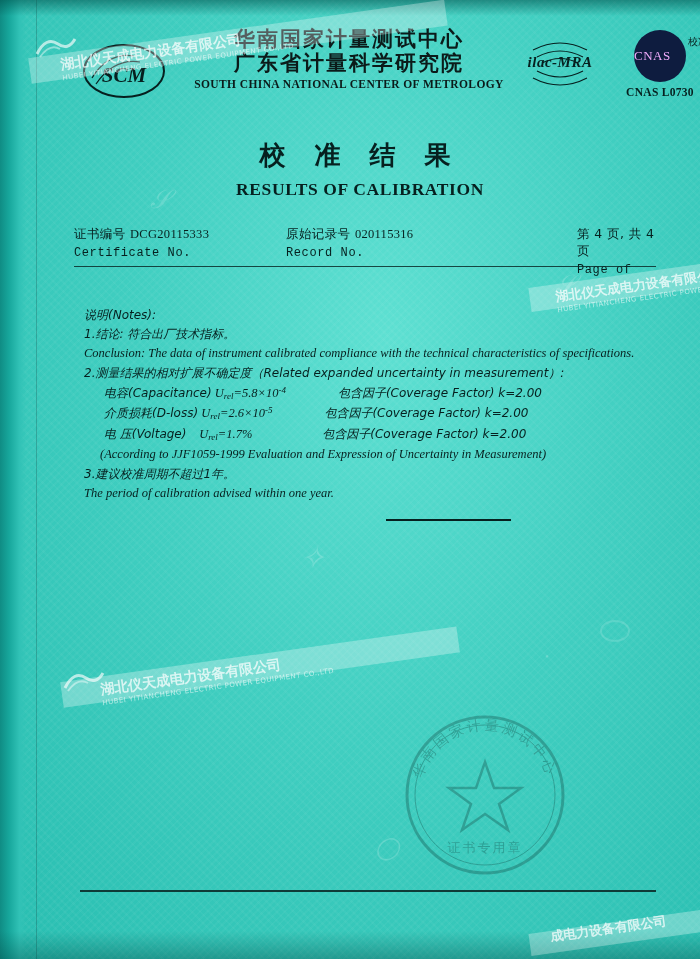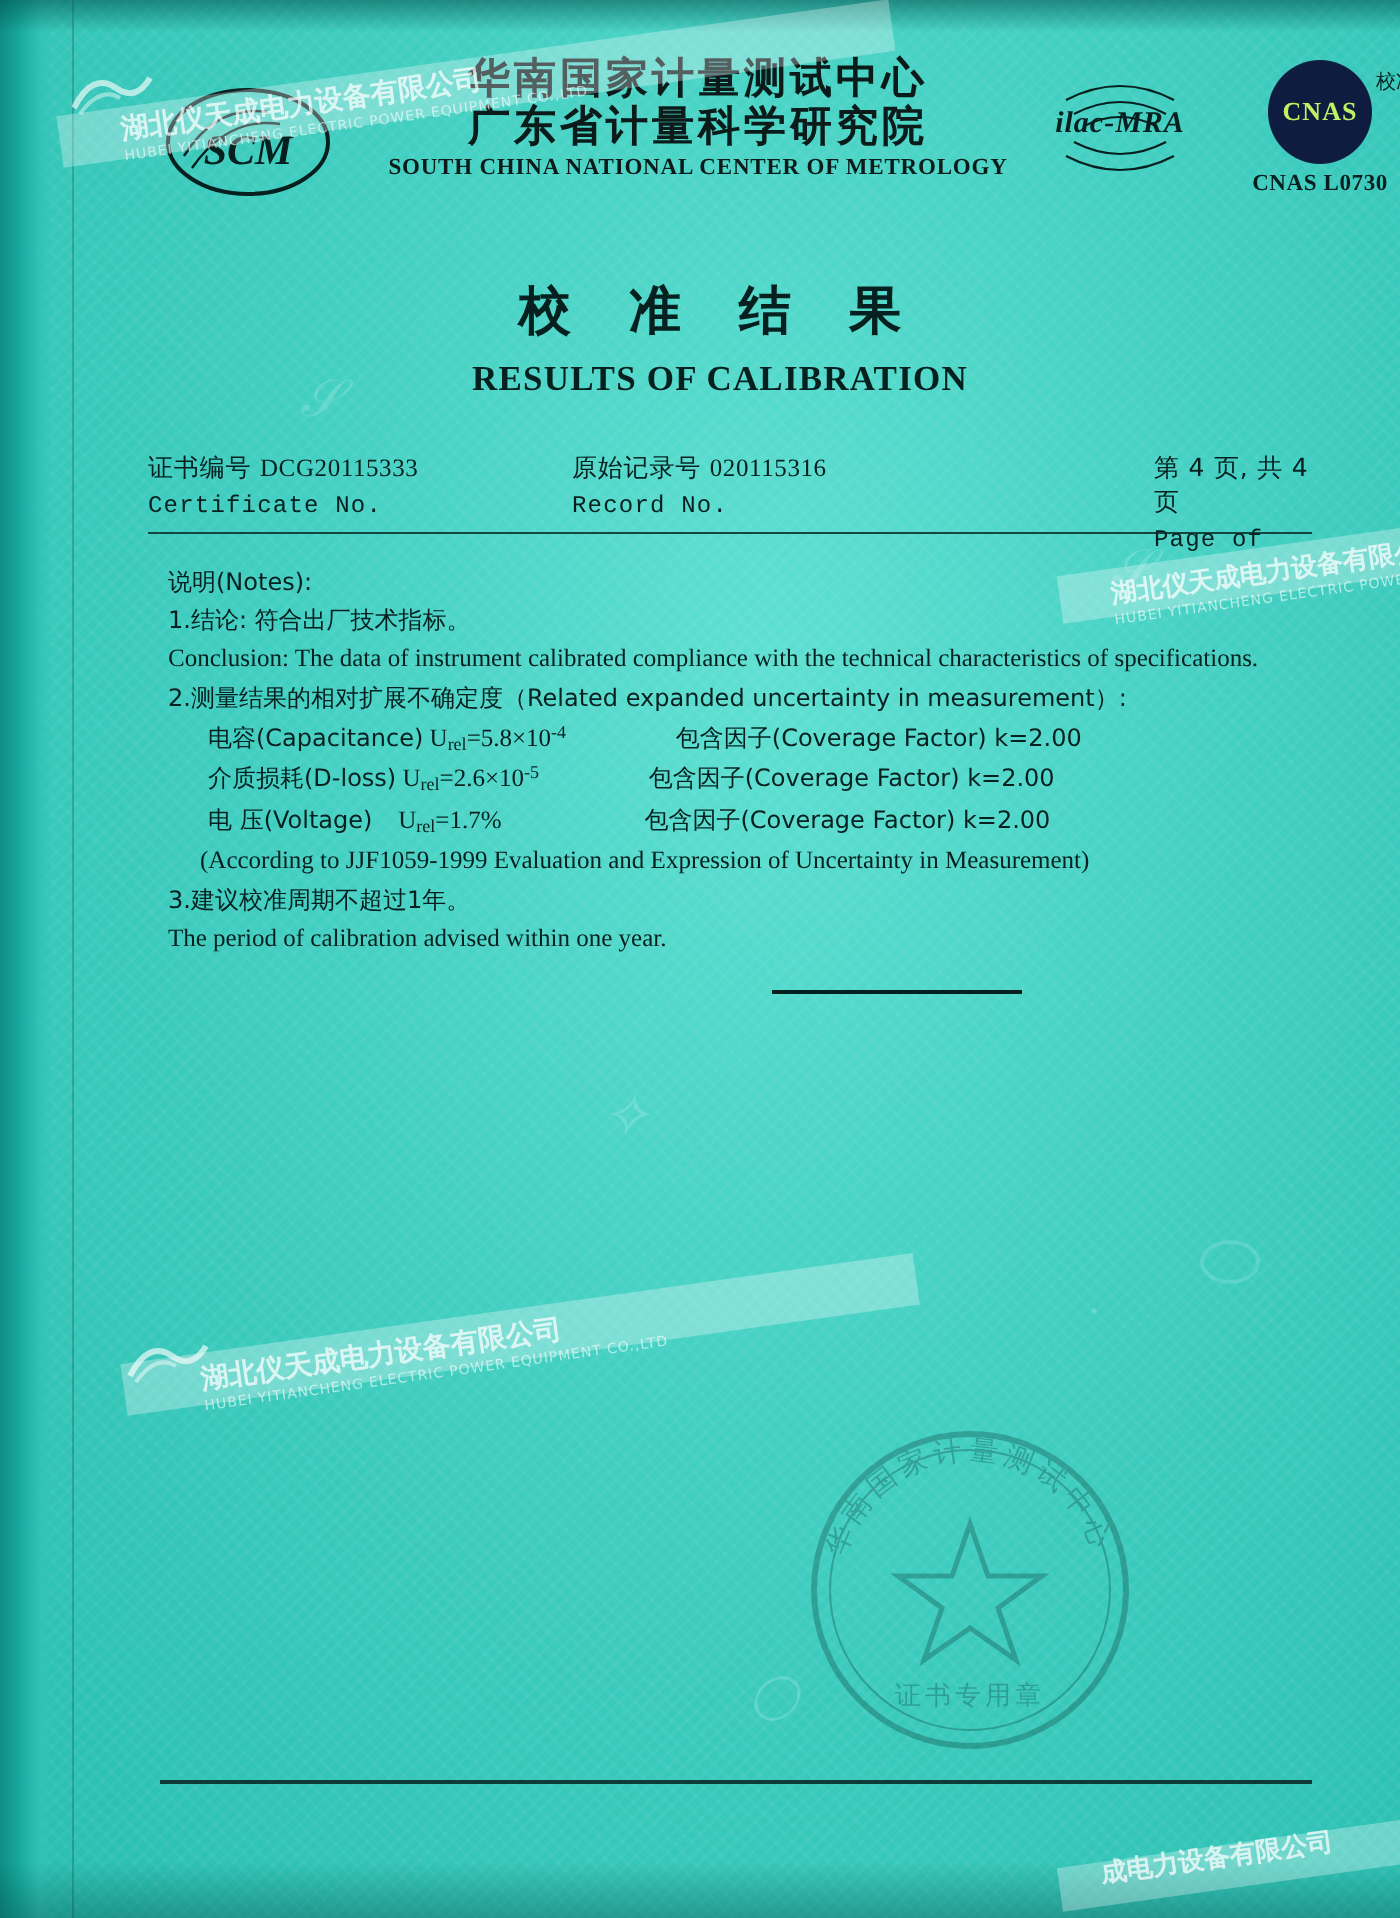--- a/index.html
+++ b/index.html
@@ -53,23 +53,23 @@
   .org-cn2{font-family:"DejaVu Sans",sans-serif;font-weight:bold;font-size:21px;letter-spacing:2px;line-height:1.12;}
   .org-en1{font-family:"Liberation Serif",serif;font-weight:bold;font-size:11.5px;letter-spacing:0.4px;margin-top:3px;}
   .org-en2{font-family:"Liberation Serif",serif;font-weight:bold;font-size:11.5px;letter-spacing:0.4px;margin-top:1px;}
 
   .ilac{position:absolute;left:465px;top:10px;width:78px;height:64px;text-align:center;}
   .ilac .mark{font-family:"Liberation Serif",serif;font-weight:bold;font-style:italic;font-size:15px;color:#06201f;
     position:absolute;left:0;right:0;top:22px;letter-spacing:0.5px;}
   .cnas{position:absolute;left:556px;top:8px;width:96px;text-align:center;}
   .cnas-circle{
     width:52px;height:52px;border-radius:50%;
-    background:#0e1c3f;color:#bef264;margin:0 auto;
-    display:flex;align-items:center;justify-content:center;
-    font-family:"Liberation Serif",serif;font-weight:bold;font-size:13px;letter-spacing:0.5px;
+    background:#0e1c3f;color:#f0abfc;margin:0 auto;
+    display:flex;align-items:center;justify-content:flex-start;
+    font-family:"Liberation Serif",serif;font-weight:normal;font-size:13px;letter-spacing:0.5px;
   }
   .cnas-cn{position:absolute;right:0;top:6px;font-family:"DejaVu Sans",sans-serif;font-size:10px;color:#08201f;line-height:1.25;text-align:center;width:20px;}
   .cnas-code{font-family:"Liberation Serif",serif;font-weight:bold;font-size:11.5px;color:#06201f;margin-top:4px;letter-spacing:0.3px;}
 
   
   .doc-title-cn{
     text-align:center;margin-top:30px;
     font-family:"DejaVu Sans",sans-serif;font-weight:bold;font-size:26px;letter-spacing:10px;color:#06201f;
   }
   .doc-title-en{
@@ -87,21 +87,21 @@
   .meta .l2{display:block;font-family:"Liberation Mono",monospace;font-size:12px;letter-spacing:0.6px;margin-top:3px;}
   .meta .val{font-family:"Liberation Serif",serif;font-size:12.5px;letter-spacing:0.3px;}
   .m-cert{left:18px;top:0;}
   .m-rec{left:230px;top:0;}
   .m-page{left:521px;top:0;}
   .meta-rule{
     position:absolute;left:18px;right:8px;top:40px;height:1px;background:#0a2b29;opacity:.85;
   }
 
   
-  .notes{margin-top:12px;font-size:12.5px;color:#06201f;line-height:1.58;}
+  .notes{margin-top:36px;font-size:12.5px;color:#06201f;line-height:1.58;font-style:italic;}
   .notes .cn{font-family:"DejaVu Sans",sans-serif;font-size:12px;}
   .notes .en{font-family:"Liberation Serif",serif;font-size:12.5px;}
   .notes .row{padding-left:28px;}
   .notes .row.lvl2{padding-left:48px;}
   .notes .row.lvl3{padding-left:44px;}
   .notes .hang{padding-left:28px;}
   .u-sub{font-size:9px;vertical-align:-2px;}
   .sup{font-size:9px;vertical-align:4px;}
   .item-label{display:inline-block;min-width:92px;}
   .urel{display:inline-block;min-width:120px;}

